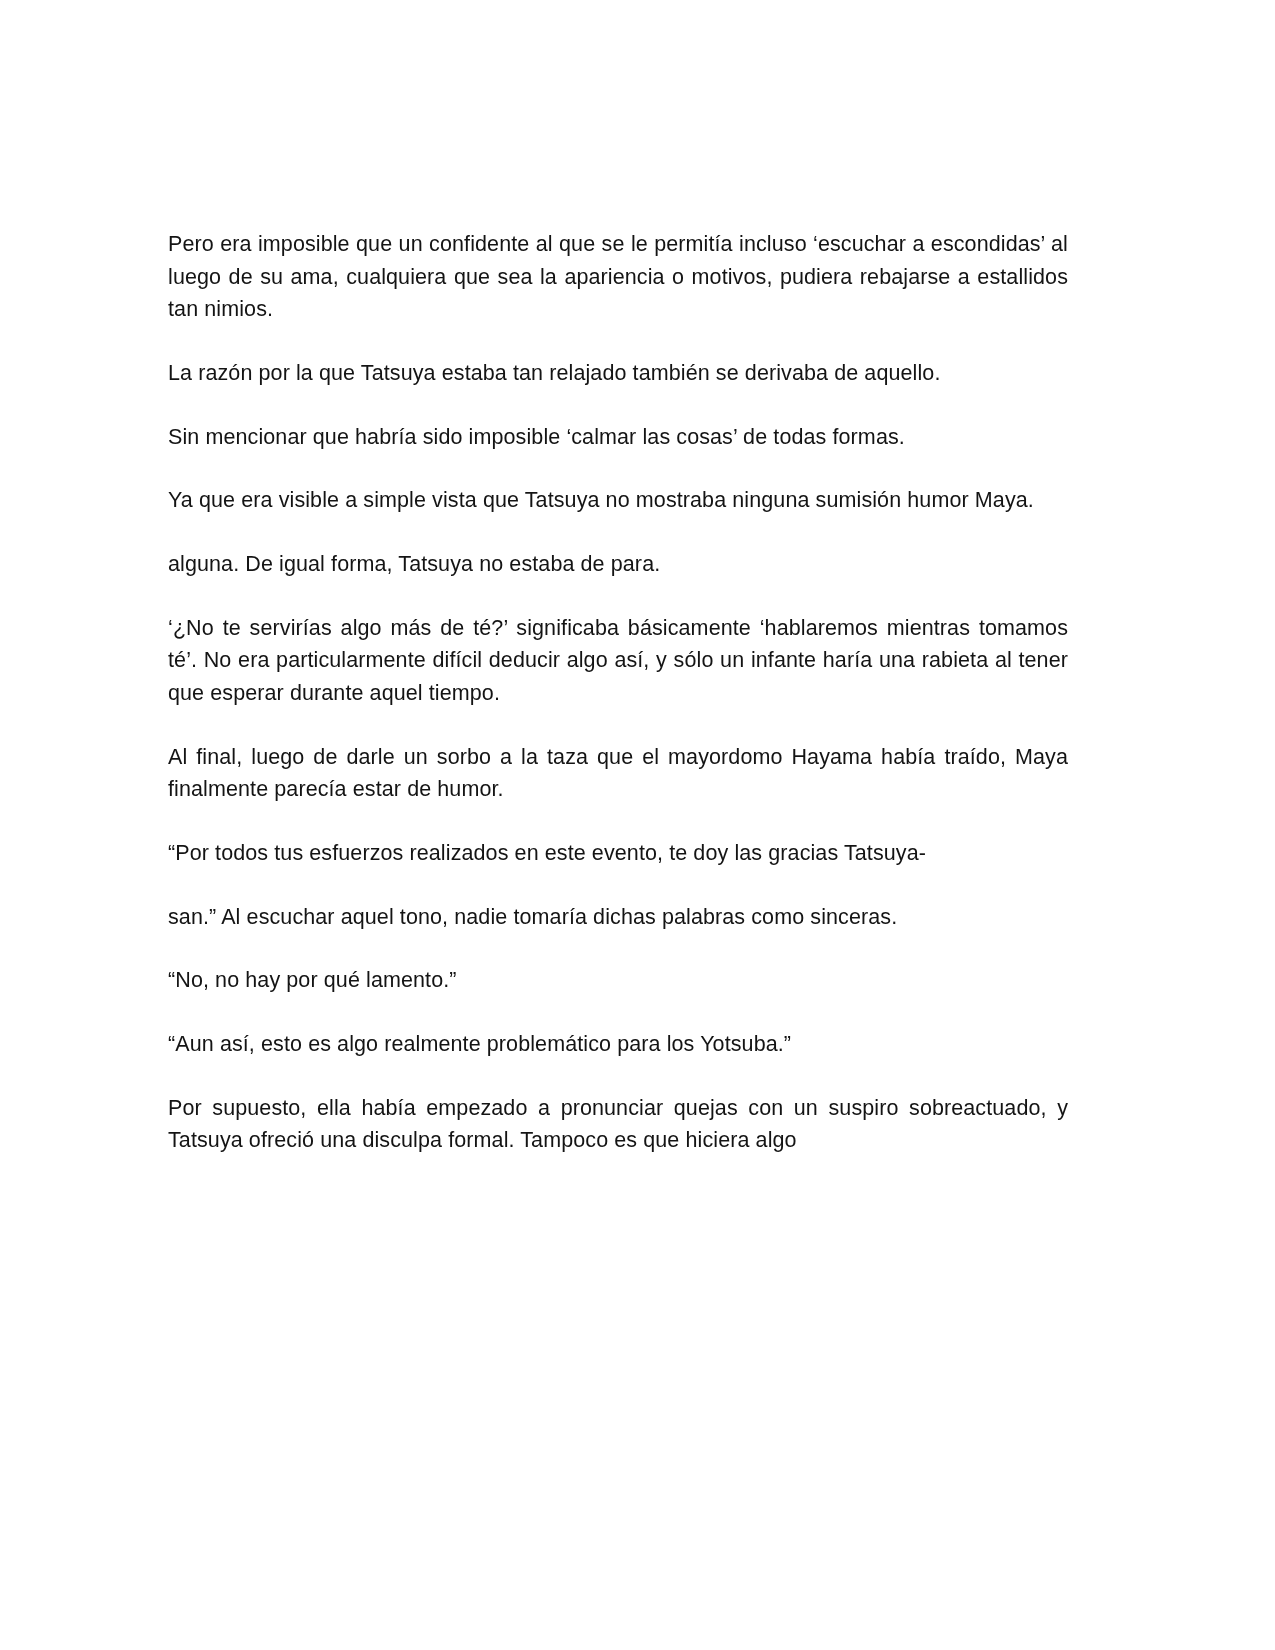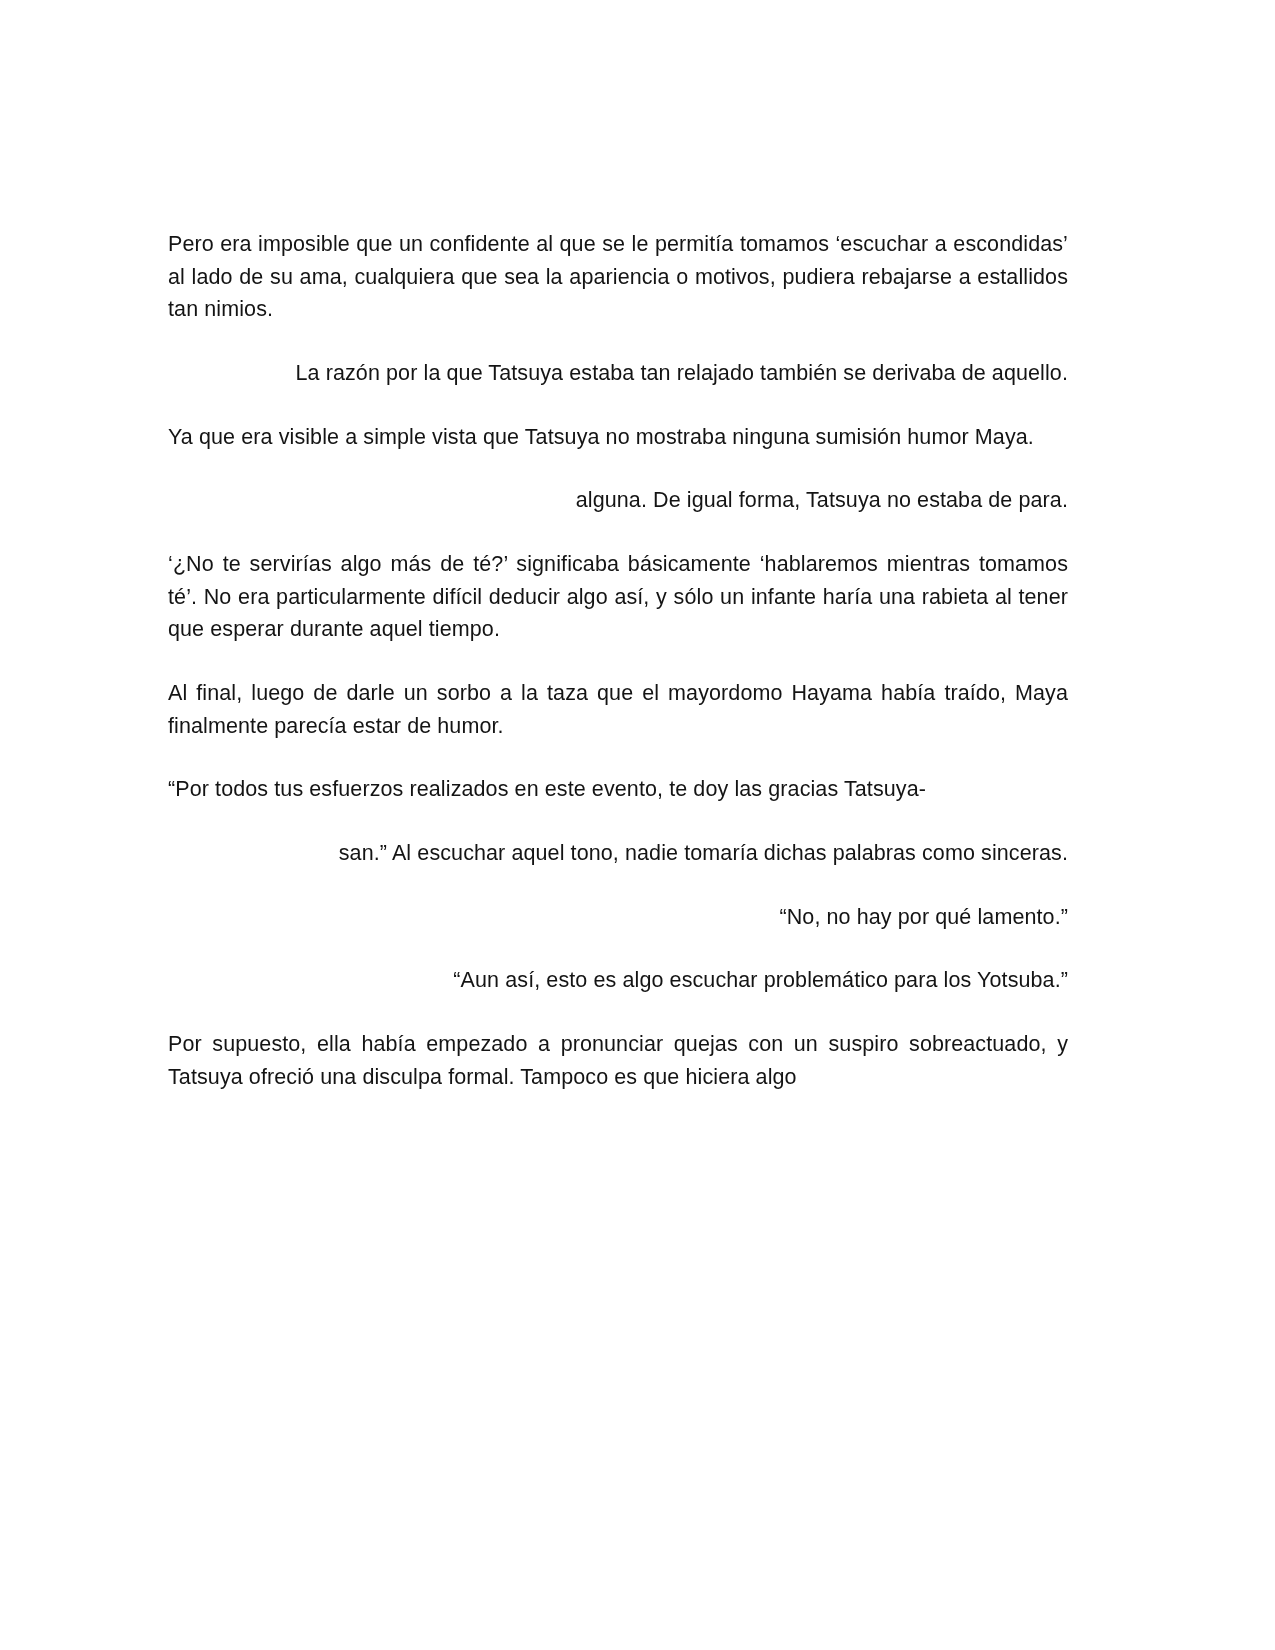--- a/index.html
+++ b/index.html
@@ -26,36 +26,37 @@
   p.para {
     margin: 0 0 31px 0;
     font-size: 21.5px;
     line-height: 1.52;
     text-align: justify;
     text-justify: inter-word;
     letter-spacing: 0.1px;
     color: #141414;
   }
   p.para.last-line-left {
-    text-align: right;
+    text-align: left;
   }
   p.para:last-child {
     margin-bottom: 0;
   }
 </style>
 </head>
 <body>
 
 <div class="page">
   <div class="doc-body">
-    <p class="para">Pero era imposible que un confidente al que se le permitía tomamos ‘escuchar a escondidas’ al lado de su ama, cualquiera que sea la apariencia o motivos, pudiera rebajarse a estallidos tan nimios.</p>
+    <p class="para">Pero era imposible que un confidente al que se le permitía incluso ‘escuchar a escondidas’ al luego de su ama, cualquiera que sea la apariencia o motivos, pudiera rebajarse a estallidos tan nimios.</p>
     <p class="para last-line-left">La razón por la que Tatsuya estaba tan relajado también se derivaba de aquello.</p>
+    <p class="para last-line-left">Sin mencionar que habría sido imposible ‘calmar las cosas’ de todas formas.</p>
     <p class="para">Ya que era visible a simple vista que Tatsuya no mostraba ninguna sumisión humor Maya.</p>
     <p class="para last-line-left">alguna. De igual forma, Tatsuya no estaba de para.</p>
     <p class="para">‘¿No te servirías algo más de té?’ significaba básicamente ‘hablaremos mientras tomamos té’. No era particularmente difícil deducir algo así, y sólo un infante haría una rabieta al tener que esperar durante aquel tiempo.</p>
     <p class="para">Al final, luego de darle un sorbo a la taza que el mayordomo Hayama había traído, Maya finalmente parecía estar de humor.</p>
     <p class="para">“Por todos tus esfuerzos realizados en este evento, te doy las gracias Tatsuya-</p>
     <p class="para last-line-left">san.” Al escuchar aquel tono, nadie tomaría dichas palabras como sinceras.</p>
     <p class="para last-line-left">“No, no hay por qué lamento.”</p>
-    <p class="para last-line-left">“Aun así, esto es algo escuchar problemático para los Yotsuba.”</p>
+    <p class="para last-line-left">“Aun así, esto es algo realmente problemático para los Yotsuba.”</p>
     <p class="para">Por supuesto, ella había empezado a pronunciar quejas con un suspiro sobreactuado, y Tatsuya ofreció una disculpa formal. Tampoco es que hiciera algo</p>
   </div>
 </div>
 
 </body></html>

